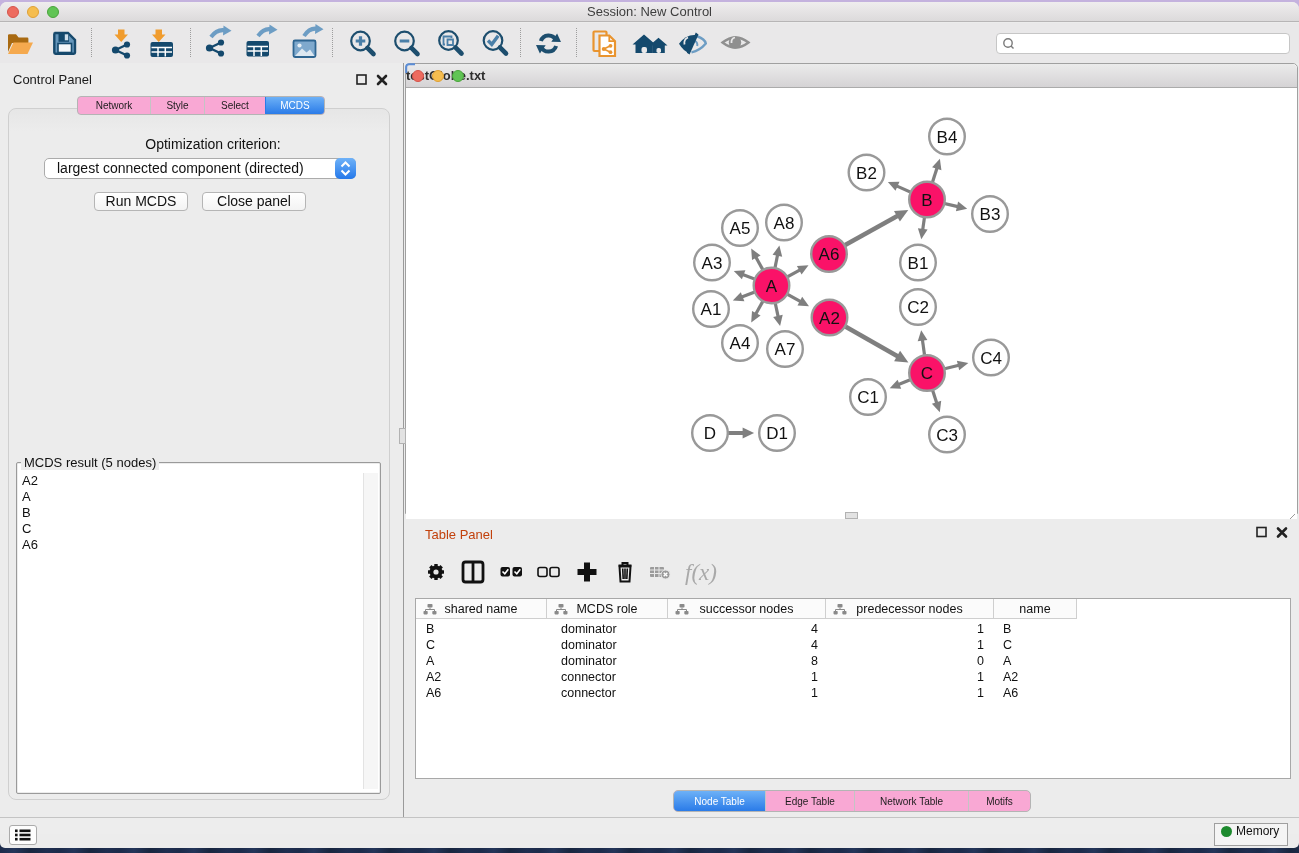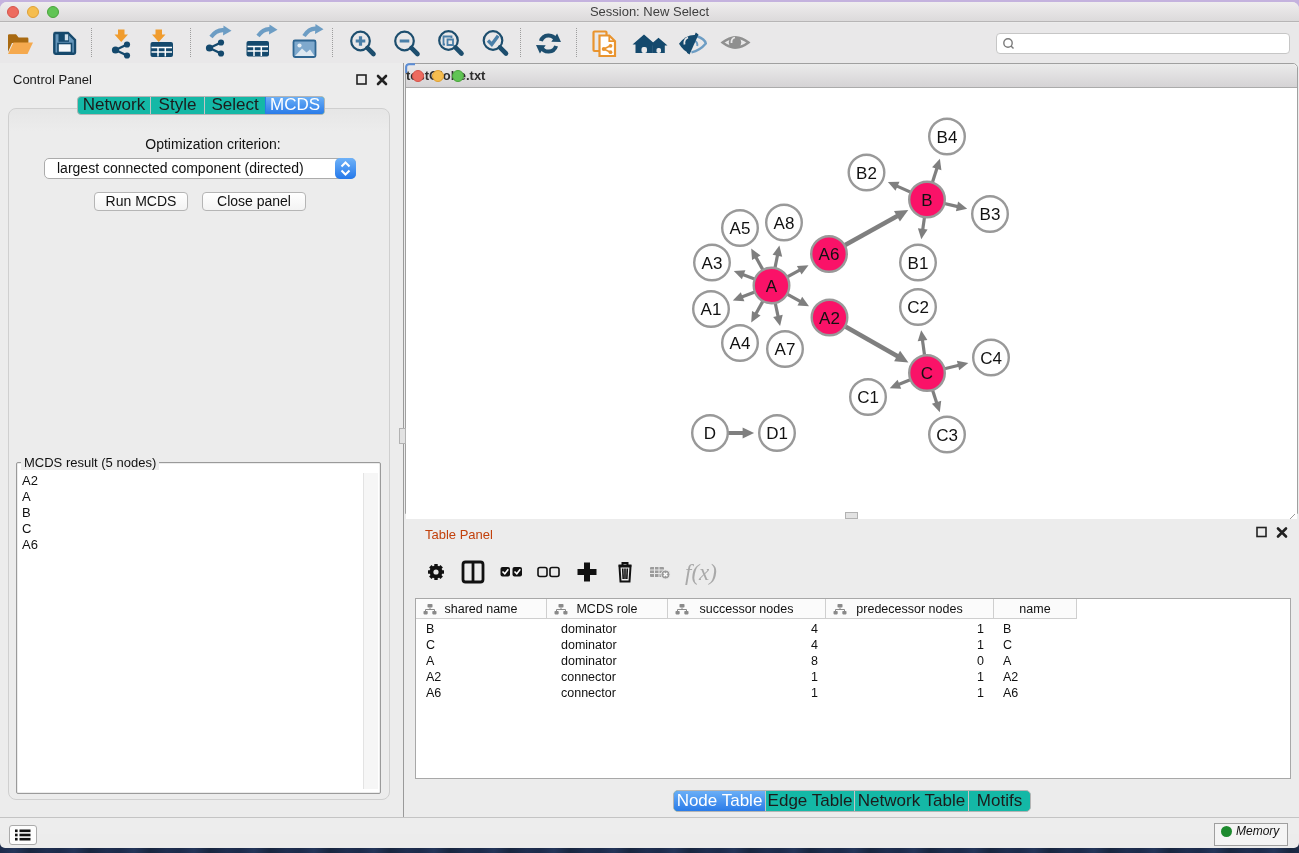--- a/index.html
+++ b/index.html
@@ -10,21 +10,21 @@
   #win { left:0; top:2px; width:1299px; height:846px; background:#ececec; border-radius:7px 7px 5px 5px; overflow:hidden; }
   #titlebar { left:0; top:0; width:1299px; height:20px; background:linear-gradient(#efedee,#dcdadb); border-bottom:1px solid #b7b5b6; }
   .tl { position:absolute; width:12px; height:12px; border-radius:50%; top:4px; }
   #title { width:100%; text-align:center; font-size:13px; color:#3e3e3e; line-height:20px; }
   #toolbar { left:0; top:21px; width:1299px; height:40px; background:#e9e8e9; }
   .vsep { position:absolute; top:5px; height:29px; width:0; border-left:1px dotted #9d9d9d; }
   #searchbox { position:absolute; left:996px; top:10px; width:294px; height:21px; background:#fff; border:1px solid #c6c6c6; border-radius:4px; }
   #cpanel { left:0; top:61px; width:404px; height:754px; background:#ececec; border-right:1px solid #9a9a9a;padding-left:11px; }
   #cp-head { position:absolute; left:13px; top:9px; font-size:13px; color:#1a1a1a; }
   .winbtn { position:absolute; }
-  .tabs { position:absolute; z-index:5; display:flex; height:19px; border:1px solid #b4b4b4; border-radius:4px; background:#14b8a6; overflow:hidden; font-size:17px;align-items:flex-end; }
+  .tabs { position:absolute; z-index:5; display:flex; height:19px; border:1px solid #b4b4b4; border-radius:4px; background:#f9a8d4; overflow:hidden; font-size:10px; }
   .tabs .seg { line-height:18px; color:#1c1c1c; border-left:1px solid #c4c4c4; text-align:center; }
   .tabs .seg:first-child { border-left:none; }
   .tabs .sel { background:linear-gradient(#6db1f7,#2a7be8); color:#fff; border-left-color:#2a7be8; }
   #cp-inner { position:absolute; left:8px; top:45px; width:382px; height:692px; background:linear-gradient(#e6e6e6,#ececec 22px); border:1px solid #cfcfcf; border-radius:8px; }
   #optlabel { position:absolute; left:0; top:73px; width:426px; text-align:center; font-size:14px; color:#111; }
   #dropdown { position:absolute; left:44px; top:95px; width:312px; height:21px; background:#fff; border:1px solid #ababab; border-radius:5px; font-size:14px; color:#111; line-height:19px; padding-left:12px; }
   #dd-btn { position:absolute; right:-1px; top:-1px; width:21px; height:21px; border-radius:5px; background:linear-gradient(#6fb2f8,#2478ea); }
   .btn { position:absolute; height:19px; background:linear-gradient(#ffffff,#f3f3f3); border:1px solid #b5b5b5; border-radius:4px; font-size:14px; color:#111; text-align:center; line-height:17px; }
   #groupbox { position:absolute; left:16px; top:399px; width:365px; height:332px; border:1px solid #9a9a9a; border-radius:2px; }
   #gb-label { position:absolute; left:4px; top:-8px; background:#ececec; padding:0 3px; font-size:13px; color:#111; }
@@ -34,33 +34,33 @@
   #netwin { left:405px; top:61px; width:893px; height:451px; background:#fff; border:1px solid #a0a0a0; border-radius:5px 5px 0 0; }
   #nw-title { position:absolute; left:0; top:0; width:891px; height:24px; background:linear-gradient(#ebebeb,#d5d3d5); border-bottom:1px solid #ababab; border-radius:5px 5px 0 0; }
   #nw-title .t { width:100%; text-align:left; font-size:13px; font-weight:bold; color:#2e2e2e; line-height:24px; }
   #canvas { position:absolute; left:0; top:40px; width:891px; height:424px; background:#fff; }
   #tpanel { left:405px; top:517px; width:894px; height:298px; background:#ececec; }
   #tp-head { position:absolute; left:20px; top:8px; font-size:13px; color:#c2410c; }
   #ttable { position:absolute; left:10px; top:79px; width:876px; height:181px; background:#fff; border:1px solid #a8a8a8; }
   .th { position:absolute; top:0; height:20px; background:#fbfbfb; border-right:1px solid #cfcfcf; border-bottom:1px solid #cfcfcf; font-size:12.5px; color:#111; text-align:center; line-height:20px; }
   .td { position:absolute; font-size:12.5px; color:#111; height:16px; line-height:16px; }
   #btabs { position:absolute; left:268px; top:271px; }
-  #statusbar { left:0; top:815px; width:1299px; height:17px; background:#ededed; border-top:1px solid #c4c4c4;font-style:italic; }
+  #statusbar { left:0; top:815px; width:1299px; height:17px; background:#ededed; border-top:1px solid #c4c4c4; }
   #listbtn { position:absolute; left:9px; top:7px; width:28px; height:20px; background:#fdfdfd; border:1px solid #ababab; border-radius:3px; }
   #membtn { position:absolute; right:11px; top:5px; width:74px; height:23px; background:#f4f4f4; border:1px solid #9f9f9f; font-size:12px; color:#111; }
 </style>
 </head>
 <body>
 <div class="abs" id="deskTop"></div>
 <div class="abs" id="win">
 <div class="abs" id="titlebar">
   <div class="tl" style="left:7px;background:#ed6b5f;border:1px solid #d5544b;"></div>
   <div class="tl" style="left:27px;background:#f5bd4f;border:1px solid #dfa036;"></div>
   <div class="tl" style="left:47px;background:#61c455;border:1px solid #4aa33c;"></div>
-  <div id="title">Session: New Select</div>
+  <div id="title">Session: New Control</div>
 </div>
 <div class="abs" id="toolbar">
 <svg width="1299" height="40" xmlns="http://www.w3.org/2000/svg" style="position:absolute;left:0;top:0">
 
   <path d="M8,29 L8,12.5 Q8,11.3 9.2,11.3 L16,11.3 L18.6,14.5 L27.2,14.5 Q28.4,14.5 28.4,15.7 L28.4,20 L12,20 Z" fill="#a96a12"></path>
   <polygon points="13.5,19.5 33,19.5 27.5,31 8,31" fill="#f5a94e"></polygon>
 
   <path d="M54.5,10 h13.5 l7,7 v12.5 q0,1.2 -1.2,1.2 h-18.3 q-1.2,0 -1.2,-1.2 V11.2 q0,-1.2 1.2,-1.2 Z" fill="#6596bb" stroke="#17496c" stroke-width="2.4"></path>
   <rect x="58.5" y="10" width="10.5" height="8.8" fill="#14496d"></rect>
   <rect x="64.8" y="11.3" width="3.4" height="6" fill="#cfe0ec"></rect>

